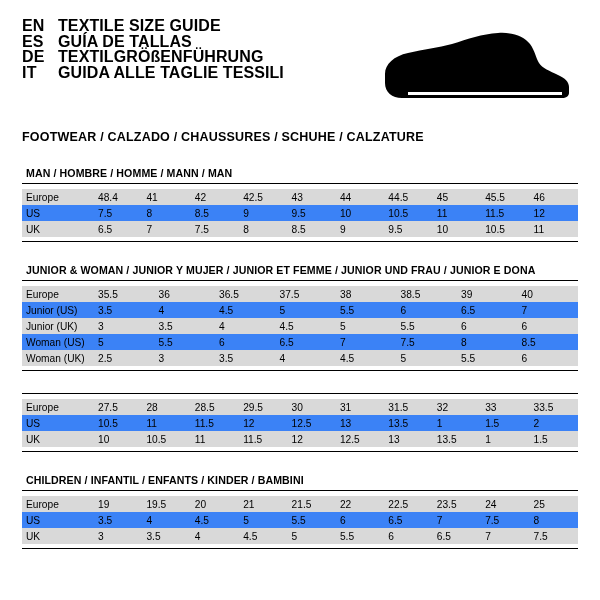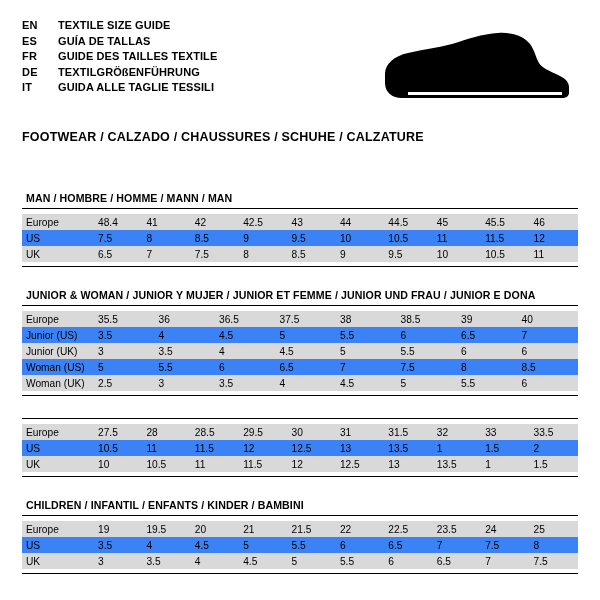--- a/index.html
+++ b/index.html
@@ -27,21 +27,21 @@
     position: relative;
     height: 96px;
   }
   .lang-list {
     display: block;
   }
   .lang-row {
     display: flex;
     align-items: flex-end;
     line-height: 15.5px;
-    font-size: 11px;
+    font-size: 16px;
     font-weight: bold;
   }
   .lang-code {
     width: 36px;
     flex: 0 0 36px;
     letter-spacing: 0.2px;
   }
   .lang-title {
     letter-spacing: 0.1px;
   }
@@ -59,21 +59,21 @@
     font-size: 12.5px;
     font-weight: bold;
     letter-spacing: 0.2px;
   }
 
   
   .group {
     margin-top: 22px;
   }
   .group.first {
-    margin-top: 48px;
+    margin-top: 23px;
   }
   .group-head {
     font-size: 10.6px;
     font-weight: bold;
     padding: 0 0 4px 4px;
     letter-spacing: 0.1px;
   }
   table {
     border-collapse: collapse;
     width: 100%;
@@ -116,24 +116,20 @@
     <div class="lang-list">
       <div class="lang-row">
         <span class="lang-code">EN</span>
         <span class="lang-title">TEXTILE SIZE GUIDE</span>
       </div>
       <div class="lang-row">
         <span class="lang-code">ES</span>
         <span class="lang-title">GUÍA DE TALLAS</span>
       </div>
       <div class="lang-row">
-        <span class="lang-code">FR</span>
-        <span class="lang-title">GUIDE DES TAILLES TEXTILE</span>
-      </div>
-      <div class="lang-row">
         <span class="lang-code">DE</span>
         <span class="lang-title">TEXTILGRÖßENFÜHRUNG</span>
       </div>
       <div class="lang-row">
         <span class="lang-code">IT</span>
         <span class="lang-title">GUIDA ALLE TAGLIE TESSILI</span>
       </div>
     </div>
 
     <div class="shoe-art">

